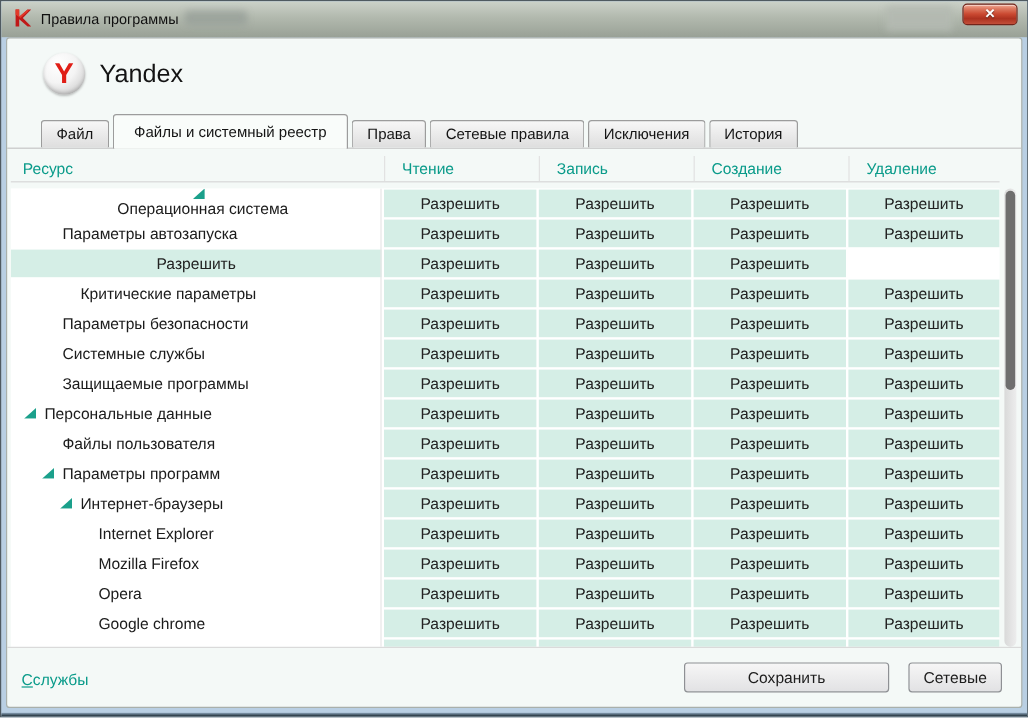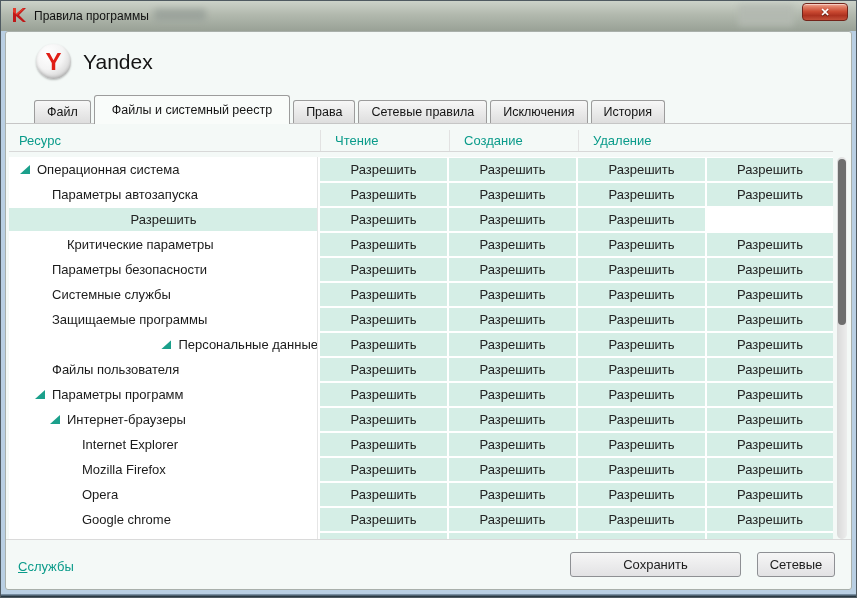--- a/index.html
+++ b/index.html
@@ -145,27 +145,28 @@
         <div class="tab active">Файлы и системный реестр</div>
         <div class="tab">Права</div>
         <div class="tab">Сетевые правила</div>
         <div class="tab">Исключения</div>
         <div class="tab">История</div>
       </div>
 
     <div class="thead" id="thead">
       <div class="th th-resource">Ресурс</div>
     <div class="th perm">Чтение</div>
+        <div class="th perm">Запись</div>
         <div class="th perm">Создание</div>
         <div class="th perm">Удаление</div>
       </div>
 
     <div class="tbody" id="tbody">
         <div class="row">
-          <div class="tc" style="padding-left: 11px;">
+          <div class="tc" style="padding-left: 11px; flex-direction: column;">
             <span class="exp"></span>
             <span>Операционная система</span>
           </div>
           <div class="pc">Разрешить</div>
           <div class="pc">Разрешить</div>
           <div class="pc">Разрешить</div>
           <div class="pc">Разрешить</div>
         </div>
         <div class="row">
           <div class="tc" style="padding-left: 26px; text-align: right;">
@@ -217,21 +218,21 @@
           <div class="tc" style="padding-left: 26px;">
             <span class="exp hidden"></span>
             <span>Защищаемые программы</span>
           </div>
           <div class="pc">Разрешить</div>
           <div class="pc">Разрешить</div>
           <div class="pc">Разрешить</div>
           <div class="pc">Разрешить</div>
         </div>
         <div class="row">
-          <div class="tc" style="padding-left: 11px; justify-content: flex-end;">
+          <div class="tc" style="padding-left: 11px;">
             <span class="exp"></span>
             <span>Персональные данные</span>
           </div>
           <div class="pc">Разрешить</div>
           <div class="pc">Разрешить</div>
           <div class="pc">Разрешить</div>
           <div class="pc">Разрешить</div>
         </div>
         <div class="row">
           <div class="tc" style="padding-left: 26px;">

